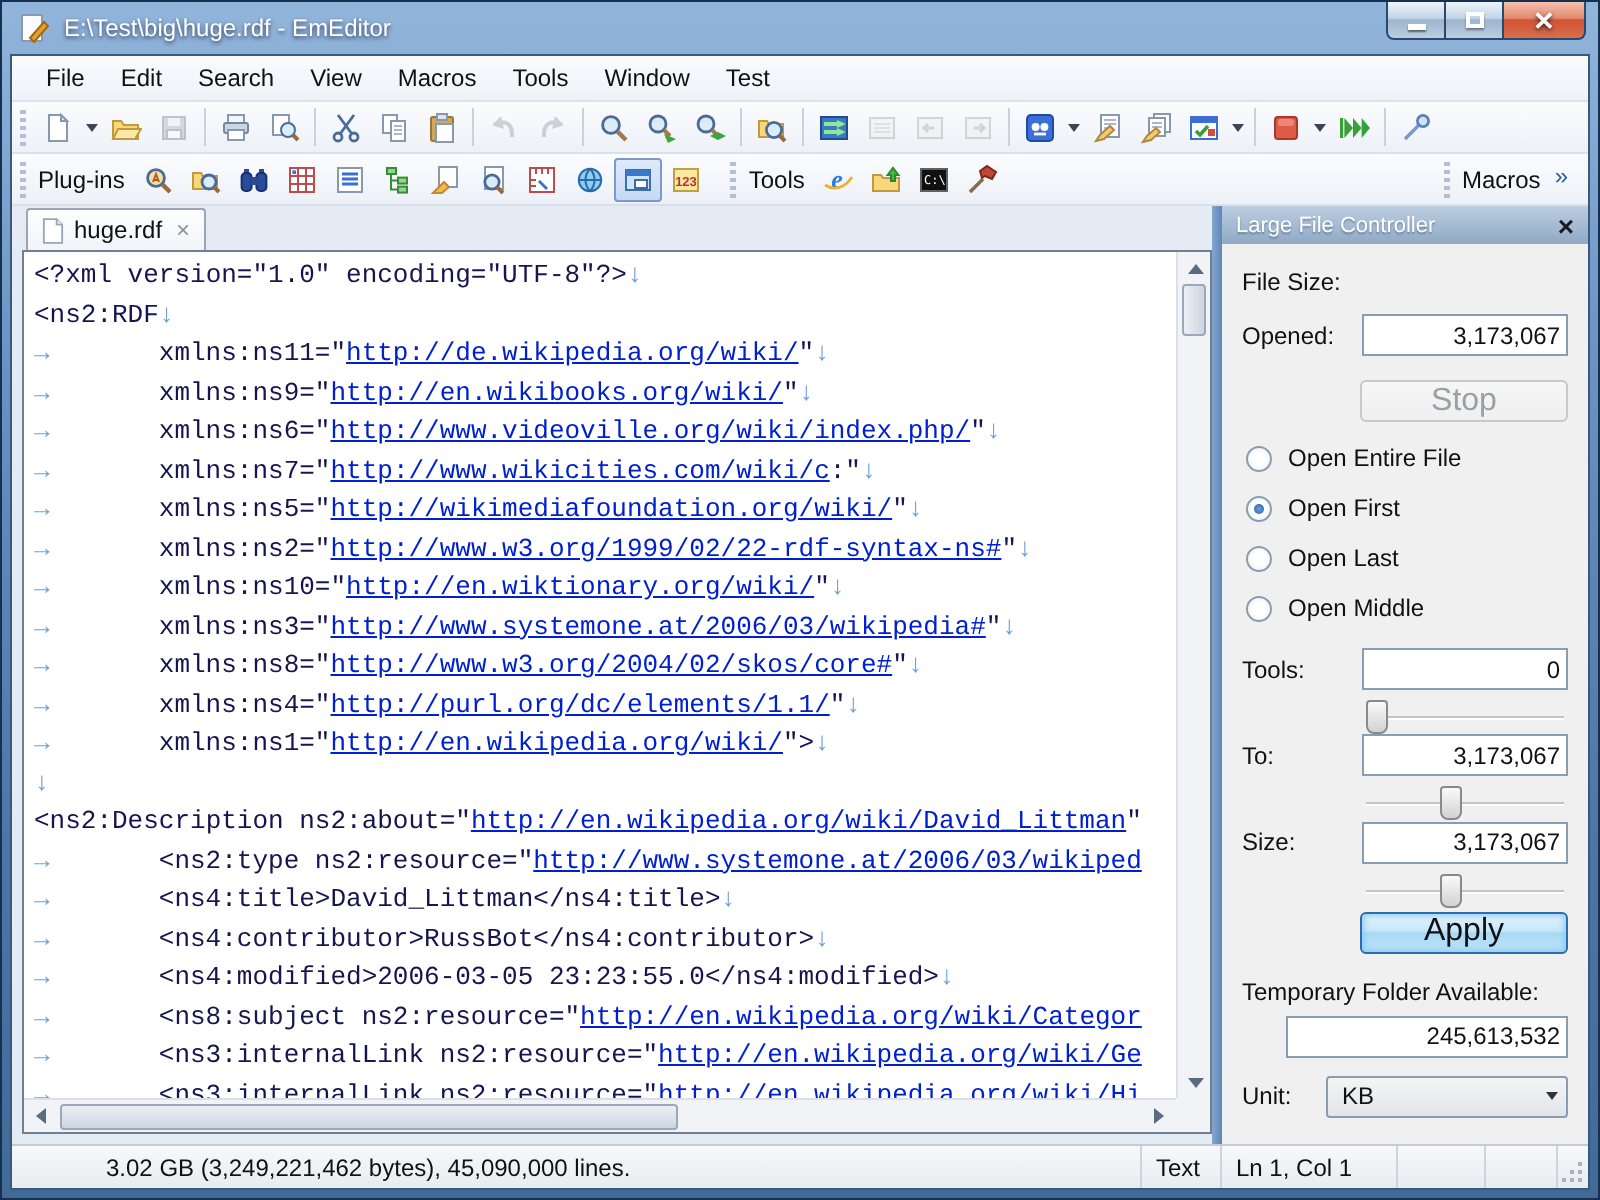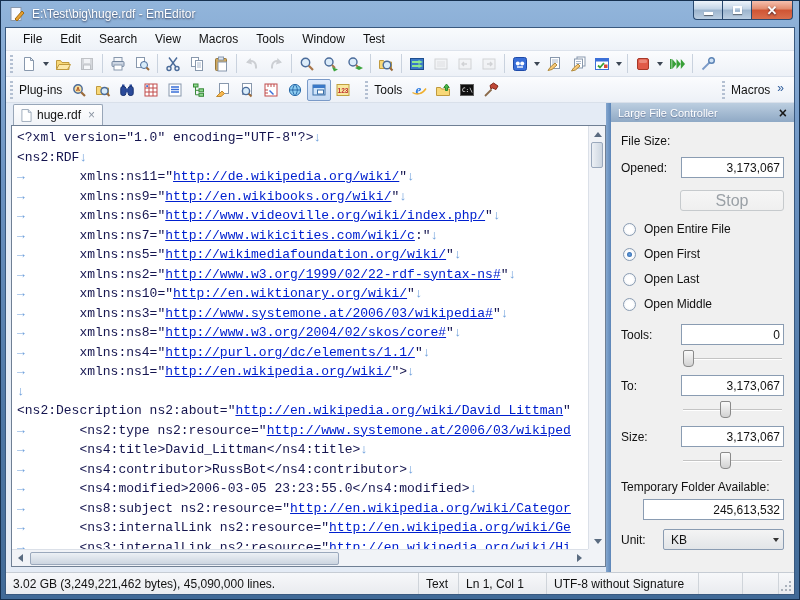--- a/index.html
+++ b/index.html
@@ -93,21 +93,21 @@
   .slider{height:19px;position:relative;margin:0 2px 7px 62px;}
   .strack{position:absolute;left:0;right:0;top:9px;height:2px;background:#c4c4c4;border-bottom:1px solid #fff;}
   .sthumb{position:absolute;top:1px;width:11px;height:17px;background:linear-gradient(#fafafa,#d2d2d2);
           border:1px solid #8a8a8a;border-radius:2px 2px 4px 4px;}
   .temp-label{margin:3px 0 5px;}
   .select{flex:1;height:21px;border:1px solid #8a9cb2;border-radius:2px;display:flex;align-items:center;
           padding:0 4px 0 7px;background:linear-gradient(#f4f4f4,#e2e5e8);}
   .select .dd-arrow{margin-left:auto;border-top-color:#333;}
   
   .statusbar{height:22px;flex:none;display:flex;align-items:stretch;background:linear-gradient(#f7f8fa,#e9ebef);
-             border-top:1px solid #c6ccd4;font-size:12px;color:#111;}
+             border-top:1px solid #c6ccd4;font-size:12px;color:#111;padding-left:40px;}
   .scell{display:flex;align-items:center;padding:0 7px;border-right:1px solid #cfd4da;white-space:nowrap;overflow:hidden;}
   .scell.grow{flex:1;}
   .sgrip{width:15px;border-right:none;display:flex;align-items:flex-end;justify-content:flex-end;padding:0 2px 2px 0;}
 </style>
 </head>
 <body>
 
 <div class="win">
   <div class="titlebar">
     <span class="title-icon">
@@ -640,20 +640,23 @@
           <div class="prow" style="margin-bottom:4px">
             <span class="plabel">Size:</span>
             <span class="ptext">
                 <span>3,173,067</span>
               </span>
           </div>
           <div class="slider">
               <div class="strack"></div>
               <div class="sthumb" id="th-size" style="left: calc(42% - 4.62px);"></div>
             </div>
+          <div class="right-align" style="margin-top:2px">
+            <div class="btn default">Apply</div>
+          </div>
           <div class="temp-label">Temporary Folder Available:</div>
           <div class="prow">
               <span class="plabel" style="width:22px"></span>
             <span class="ptext">
                 <span>245,613,532</span>
               </span>
           </div>
           <div class="prow">
             <span class="plabel" style="width:42px">Unit:</span>
             <span class="select">
@@ -662,21 +665,20 @@
             </span>
           </div>
         </div>
       </div>
     </div>
 
     <div class="statusbar" id="statusbar">
         <div class="scell grow">3.02 GB (3,249,221,462 bytes), 45,090,000 lines.</div>
         <div class="scell" style="width: 40px;">Text</div>
         <div class="scell" style="width: 88px;">Ln 1, Col 1</div>
-        <div class="scell" style="width: 152px;">UTF-8 without Signature</div>
         <div class="scell" style="width: 44px;"></div>
         <div class="scell" style="width: 36px;"></div>
         <div class="scell sgrip">
           <svg width="11" height="11" viewBox="0 0 11 11">
             <g fill="#aab2bc">
               <rect x="8" y="0" width="2" height="2"></rect>
               <rect x="8" y="4" width="2" height="2"></rect>
               <rect x="8" y="8" width="2" height="2"></rect>
               <rect x="4" y="4" width="2" height="2"></rect>
               <rect x="4" y="8" width="2" height="2"></rect>

